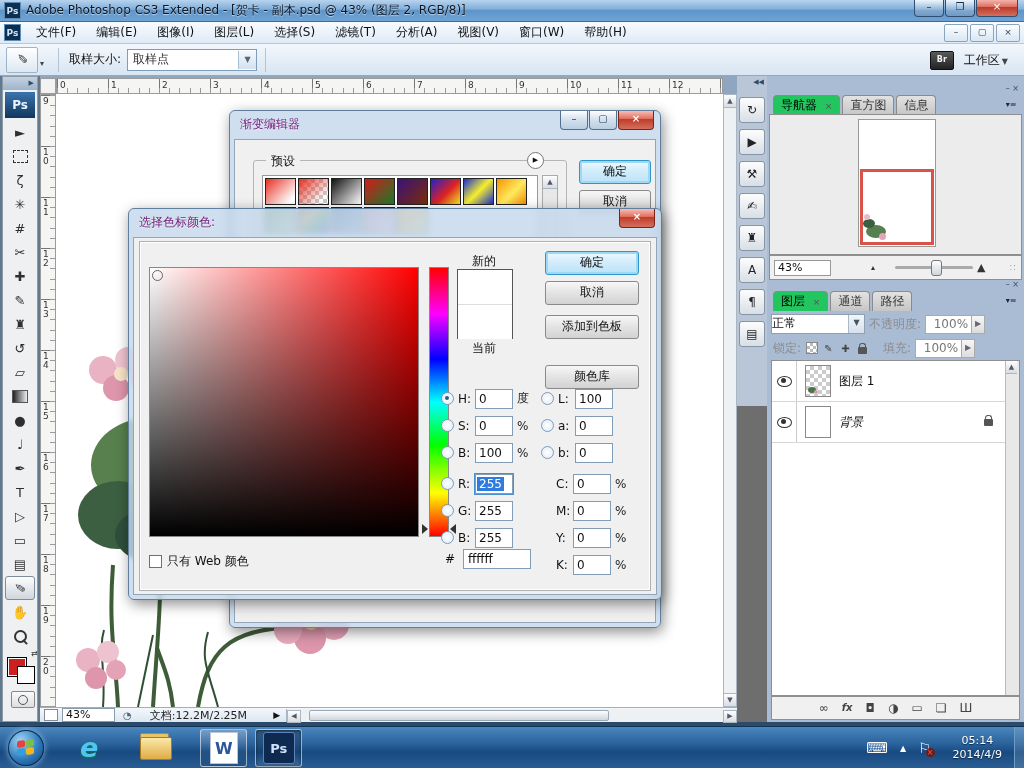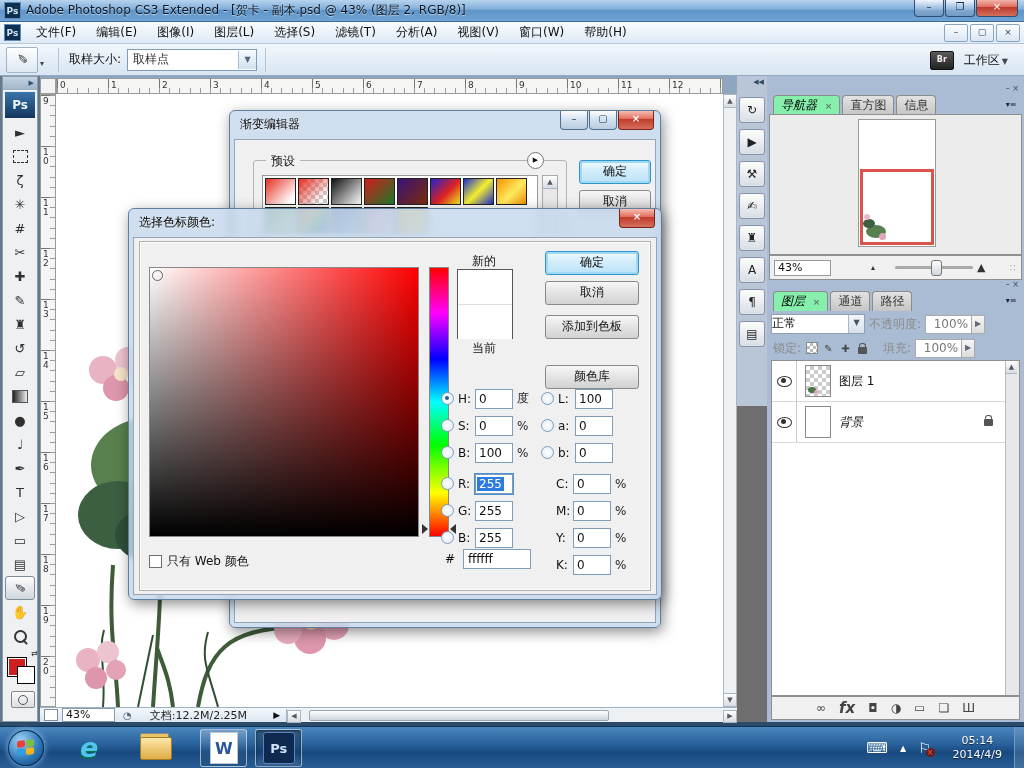--- a/index.html
+++ b/index.html
@@ -94,21 +94,21 @@
   #dock .dhead{height:13px;font-size:7px;color:#2e4a66;text-align:right;padding:2px 3px 0 0;}
   .dockbtn{width:24px;height:24px;margin:6px auto 0;background:linear-gradient(#fdfdfd,#d8dee5);
     border:1px solid #8495a8;border-radius:3px;display:flex;align-items:center;justify-content:center;font-size:12px;color:#222;}
   
   #panels{left:767px;top:76px;width:257px;height:646px;background:#a9bcd4;}
   .pgroup{position:absolute;left:2px;width:253px;}
   .pg-head{height:11px;font-size:8px;color:#324d6a;text-align:right;padding-right:3px;line-height:10px;}
   .tabs{position:absolute;left:4px;top:11px;height:20px;display:flex;}
   .tab{height:19px;padding:0 7px;margin-right:2px;background:linear-gradient(#e2e2e2,#c6c6c6);
     border:1px solid #8b8b8b;border-bottom:none;border-radius:4px 4px 0 0;line-height:18px;color:#333;font-size:12px;}
-  .tab.active{background:#86efac;color:#000;font-style:italic;}
+  .tab.active{background:#22c55e;color:#000;}
   .tab .tx{font-size:9px;margin-left:4px;color:#555;}
   .pmenu{position:absolute;right:2px;top:13px;width:18px;height:16px;font-size:8px;color:#223;text-align:center;line-height:16px;}
   .pc{position:absolute;left:0;right:0;background:#f0f0f0;border:1px solid #8f8f8f;box-sizing:border-box;}
   
   #nav-content{top:30px;bottom:25px;background:#ececec;}
   #nav-thumb{position:absolute;left:88px;top:4px;width:76px;height:126px;background:#fff;border:1px solid #999;}
   #nav-view{position:absolute;left:1px;right:1px;bottom:1px;height:70px;border:3px solid #d9534a;}
   .mini-leaf{position:absolute;left:3px;bottom:4px;width:20px;height:13px;background:#56804f;border-radius:50%;}
   .mini-leaf2{position:absolute;left:0px;bottom:14px;width:12px;height:9px;background:#35584040;background:#3c5f41;border-radius:50%;}
   .mini-pink{position:absolute;left:16px;bottom:2px;width:7px;height:7px;background:#e3a4b8;border-radius:50%;}
@@ -148,25 +148,25 @@
   .tdotg{position:absolute;left:2px;bottom:3px;width:8px;height:6px;background:#4c7247;border-radius:50%;}
   .tdotp{position:absolute;left:8px;bottom:2px;width:4px;height:4px;background:#dc9cb2;border-radius:50%;}
   .lname{font-size:12px;color:#111;}
   .lrow.sel .lname{color:#0b2342;font-weight:bold;}
   .lname.it{font-style:italic;}
   .row-lock{position:absolute;right:26px;top:13px;}
   #lscroll{position:absolute;right:0;top:0;bottom:0;width:13px;background:#e8e8e8;border-left:1px solid #bbb;}
   #layers-bottom{position:absolute;left:2px;right:2px;bottom:0;height:24px;background:#f0f0f0;border:1px solid #8f8f8f;
     display:flex;align-items:center;justify-content:center;gap:13px;box-sizing:border-box;}
   .lb-ico{font-size:12px;color:#444;line-height:14px;}
-  .lb-ico.fx{font-style:italic;font-weight:bold;font-size:15px;}
+  .lb-ico.fx{font-style:italic;font-weight:bold;font-size:10px;}
   
   .dlg{border:1px solid #5e7f9e;border-radius:6px;box-shadow:2px 4px 14px rgba(0,0,0,.45);
     background:rgba(196,216,236,.82);backdrop-filter:blur(3px);}
-  .dlg-title{height:28px;line-height:27px;padding-left:10px;color:#000000;text-shadow:0 1px 1px rgba(255,255,255,.7);}
+  .dlg-title{height:28px;line-height:27px;padding-left:10px;color:#701a75;text-shadow:0 1px 1px rgba(255,255,255,.7);}
   .dlg-body{position:absolute;left:4px;right:4px;top:28px;bottom:4px;background:#f0f0f0;border:1px solid #93a5b7;}
   .dbtns{position:absolute;top:0;right:6px;display:flex;}
   .dxb{height:18px;margin-left:1px;border:1px solid #52708e;border-top:none;border-radius:0 0 4px 4px;
     font-size:10px;line-height:16px;text-align:center;width:26px;color:#223c58;
     background:linear-gradient(#fefefe,#d5e2ef 45%,#b9cde0);}
   .dxb.red{width:34px;background:linear-gradient(#f7bdb4,#e06a59 45%,#c03b2a 46%,#d4705e);color:#fff;border-color:#7c2418;font-weight:bold;}
   .btn{position:absolute;height:22px;background:linear-gradient(#f7f7f7,#e5e5e5 45%,#d2d2d2);
     border:1px solid #8a8a8a;border-radius:3px;text-align:center;line-height:20px;font-size:12px;color:#111;}
   .btn.focused{border:1px solid #2f96cc;box-shadow:0 0 0 2px #9ed8f2 inset;background:linear-gradient(#f0fafe,#d2edfb 45%,#bbe2f8);}
   

